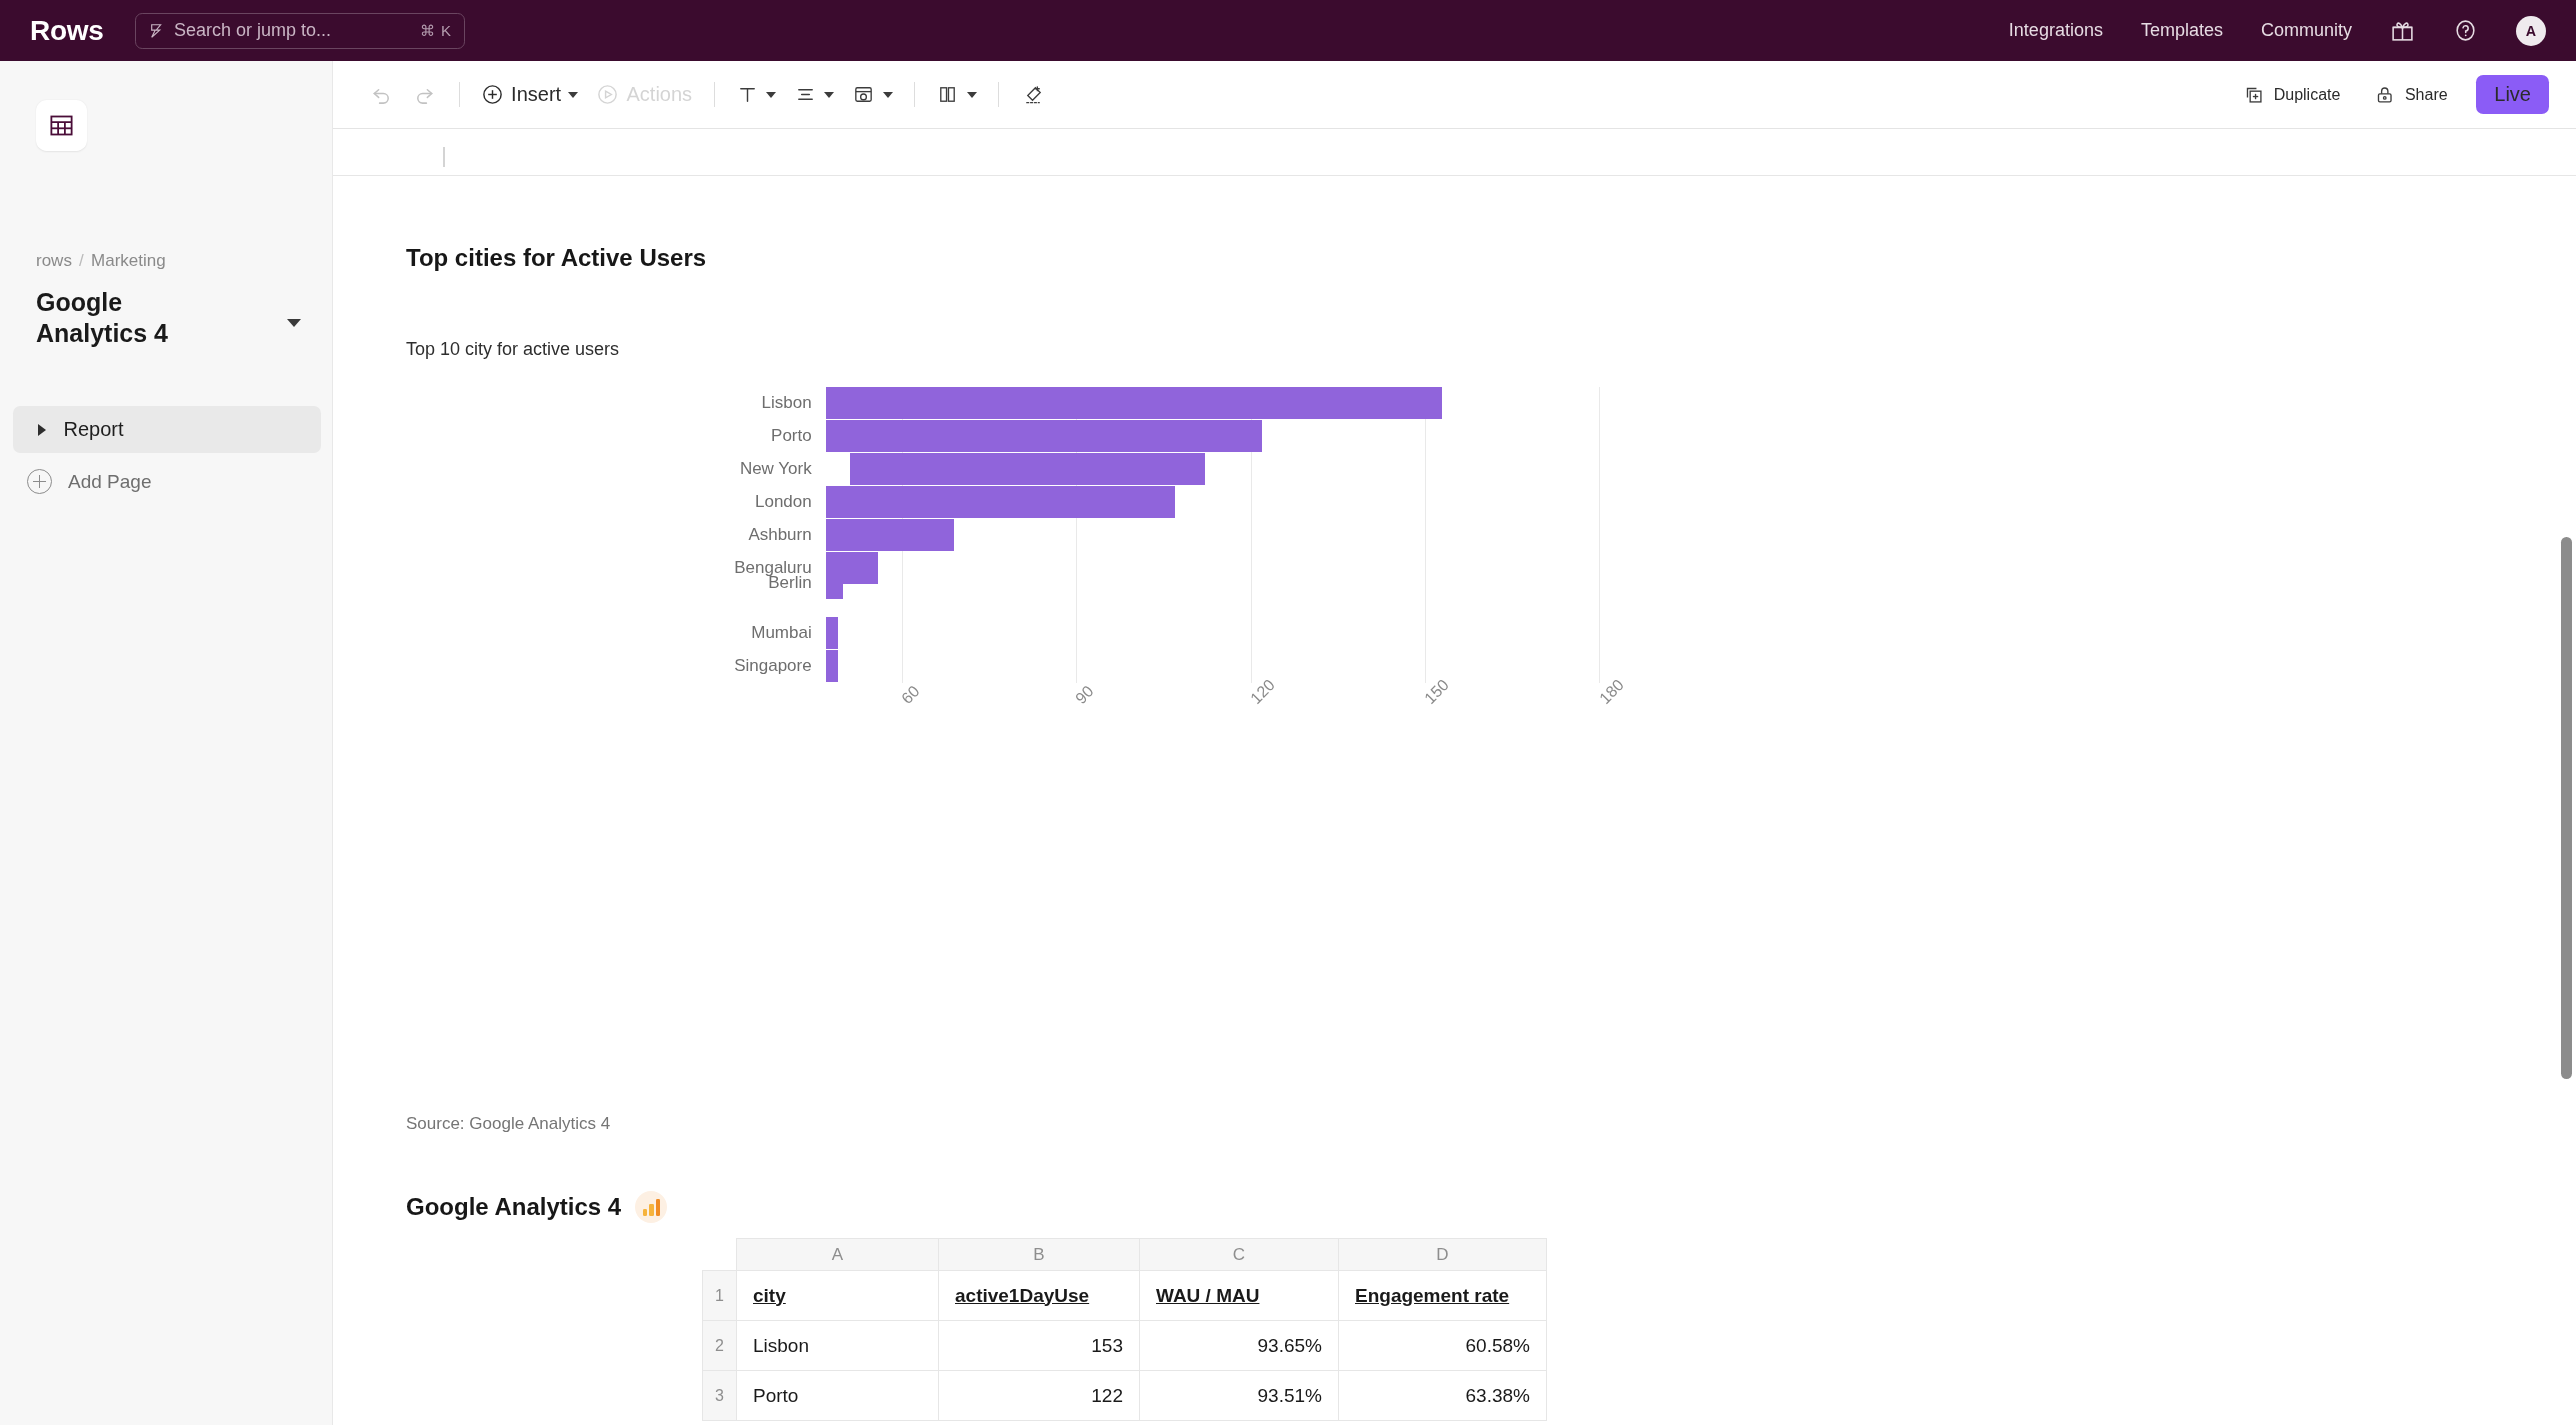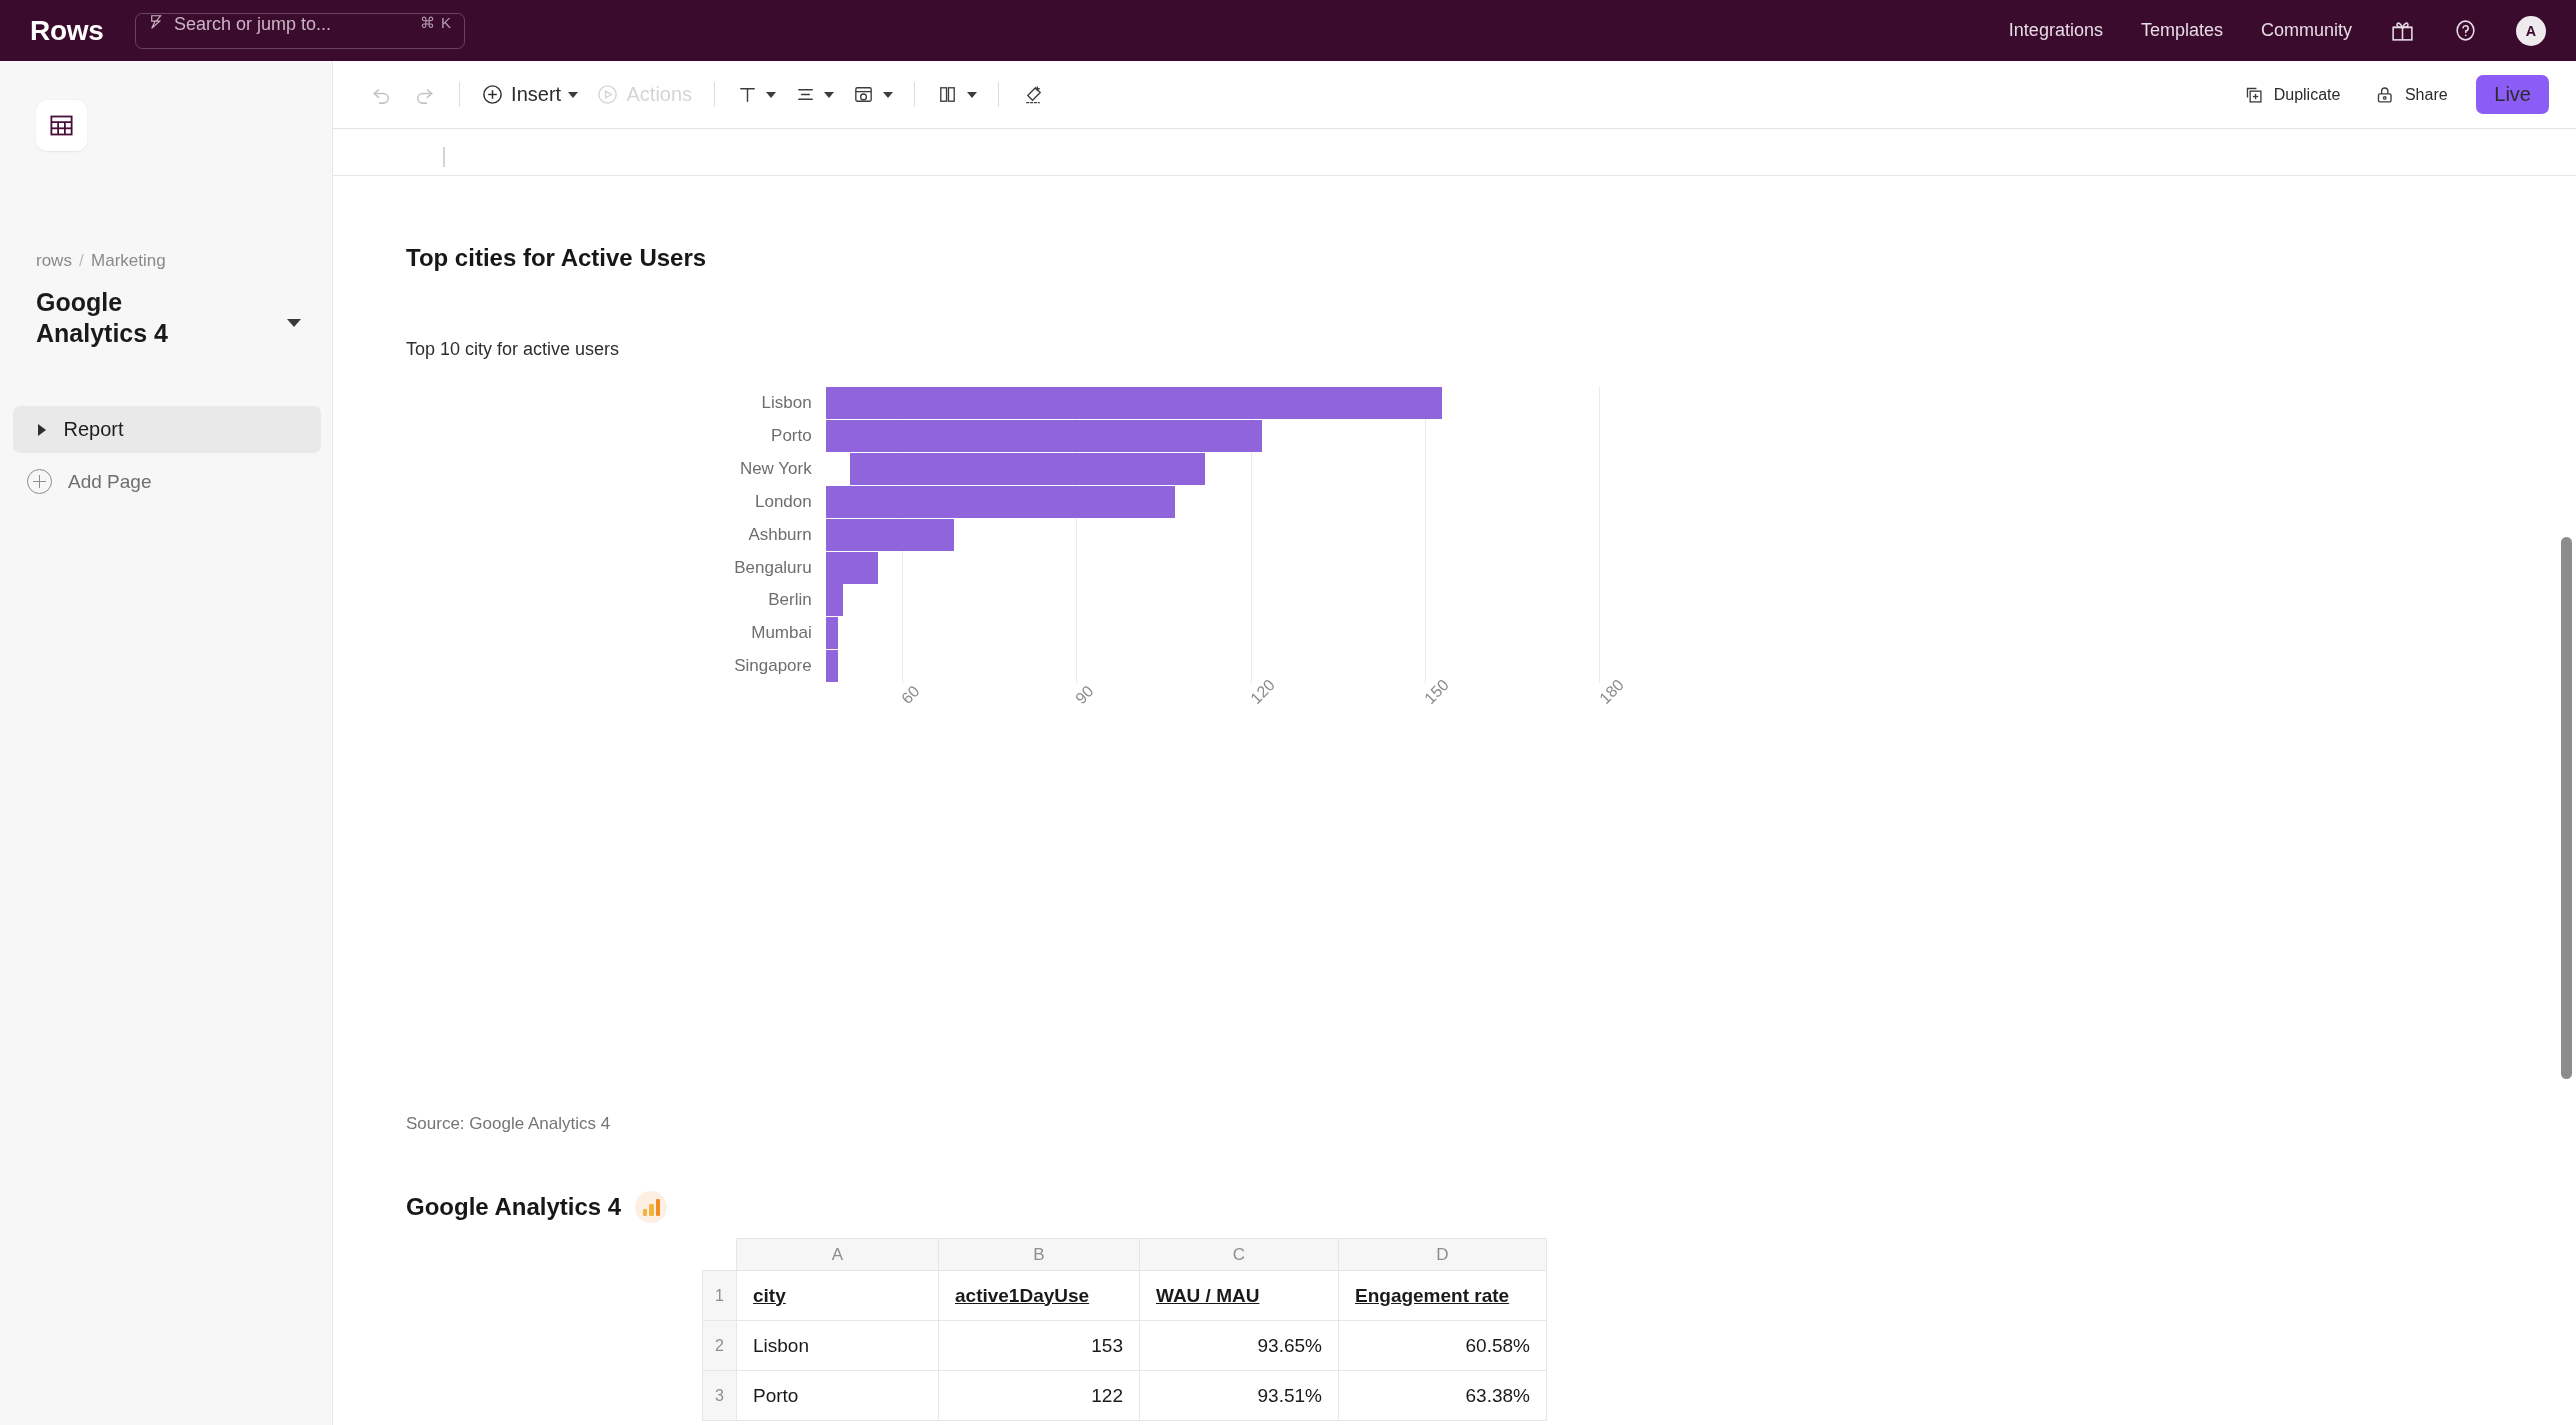--- a/index.html
+++ b/index.html
@@ -23,21 +23,21 @@
     color: #ffffff;
     font-size: 28px;
     font-weight: 700;
     letter-spacing: -0.3px;
   }
   .searchbox {
     margin-left: 32px;
     width: 330px; height: 36px;
     border: 0.9px solid #6A4560;
     border-radius: 7.2px;
-    display: flex; 
+    display: flex; align-items: center;
     padding: 0 12.5px;
     cursor: text;
   }
   .searchbox .bolt { width: 14.3px; height: 16px; flex: 0 0 auto; }
   .searchbox .ph {
     flex: 1 1 auto;
     margin-left: 10.7px;
     color: #C9B5C4;
     font-size: 18px;
     font-weight: 400;
@@ -522,21 +522,21 @@
           <div class="bar" style="width: 349px; background: rgb(144, 100, 219);"></div>
         </div>
         <div class="bar-row" style="top: 132px;">
           <span class="cat-label">Ashburn</span>
           <div class="bar" style="width: 128px; background: rgb(144, 100, 219);"></div>
         </div>
         <div class="bar-row" style="top: 165px;">
           <span class="cat-label">Bengaluru</span>
           <div class="bar" style="width: 52px; background: rgb(144, 100, 219);"></div>
         </div>
-        <div class="bar-row" style="top: 197px;">
+        <div class="bar-row" style="top: 180px;">
           <span class="cat-label">Berlin</span>
           <div class="bar" style="width: 17.4px; background: rgb(144, 100, 219);"></div>
         </div>
         <div class="bar-row" style="top: 230px;">
           <span class="cat-label">Mumbai</span>
           <div class="bar" style="width: 11.6px; background: rgb(144, 100, 219);"></div>
         </div>
         <div class="bar-row" style="top: 263px;">
           <span class="cat-label">Singapore</span>
           <div class="bar" style="width: 11.6px; background: rgb(144, 100, 219);"></div>

